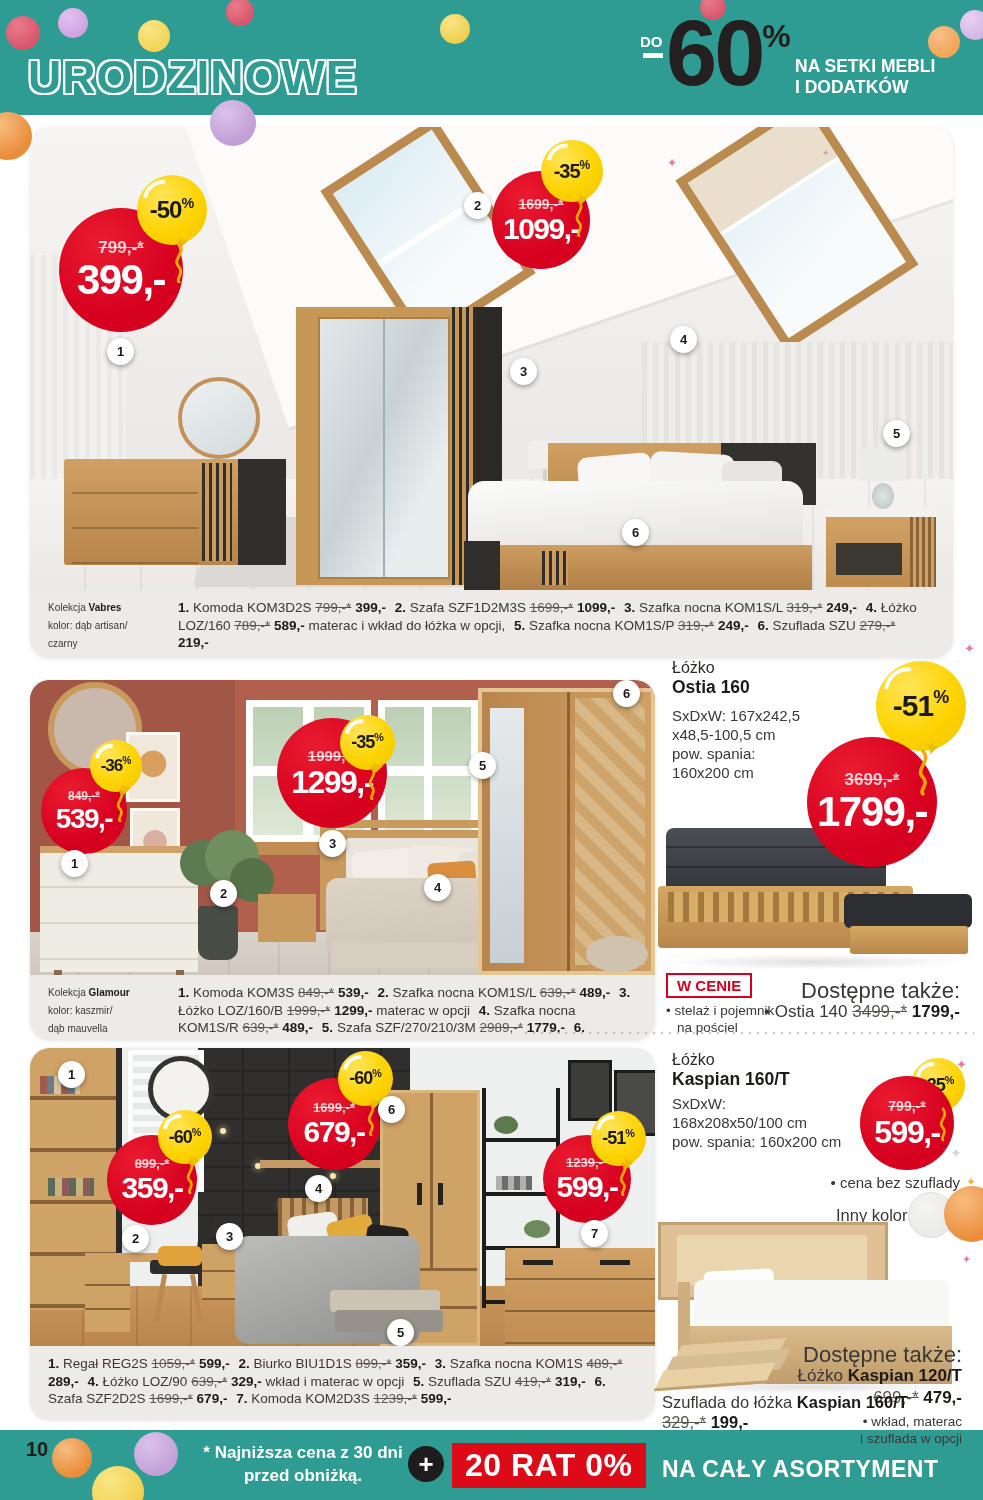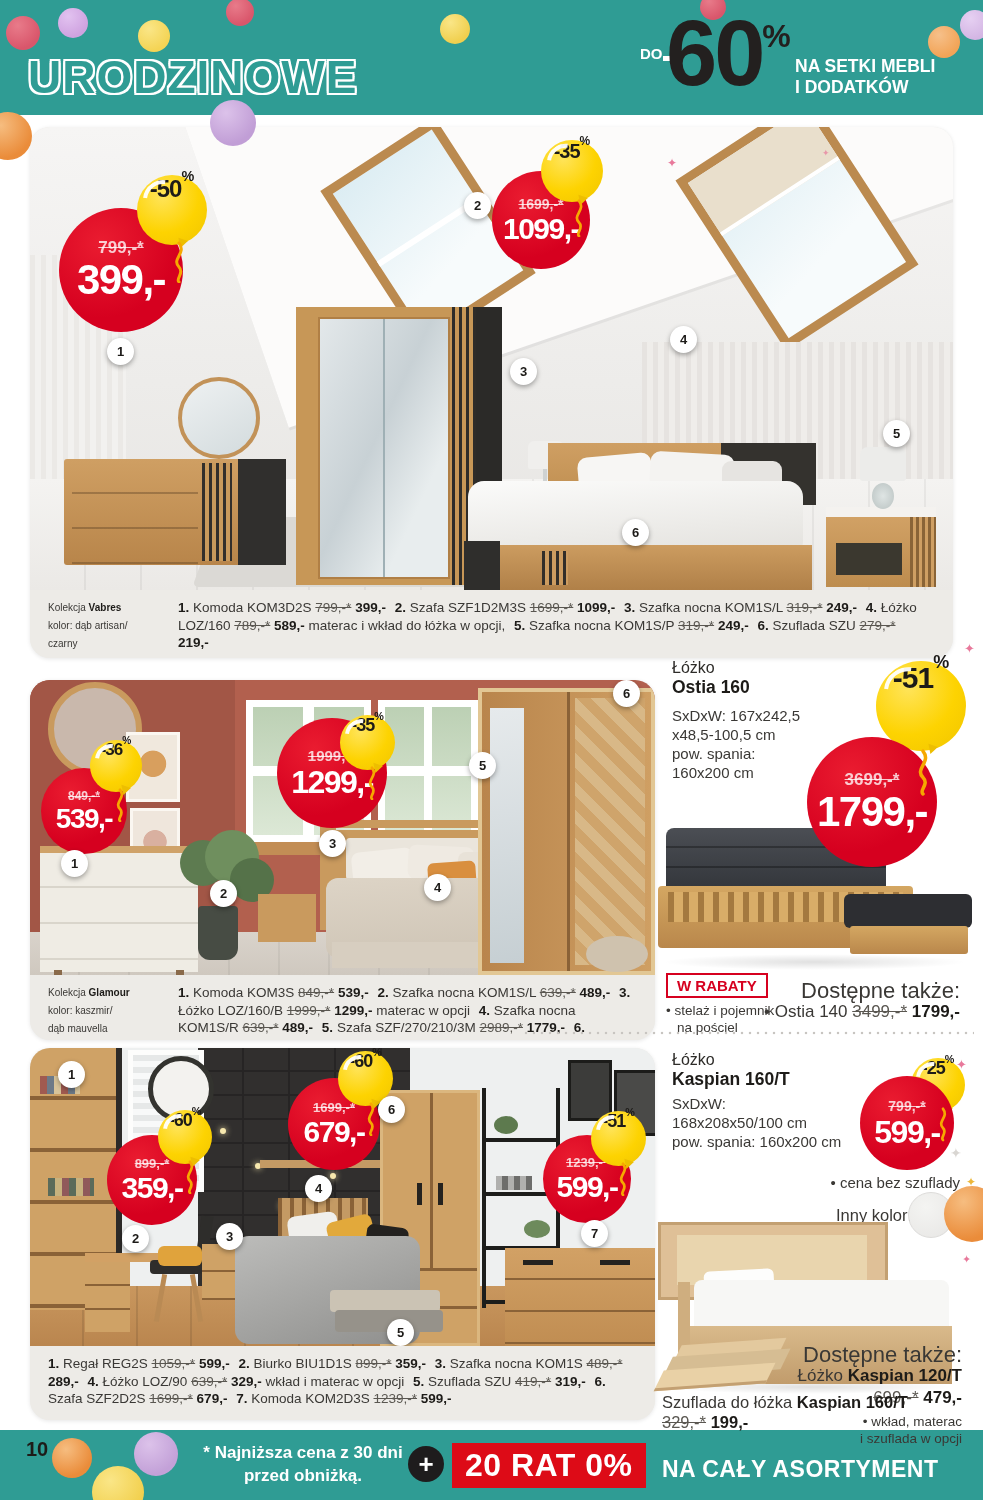--- a/index.html
+++ b/index.html
@@ -15,21 +15,21 @@
   .cap b{color:#1d1b18;font-weight:700}
   .cap .cr{flex:1}
   .cap s,.also s,.dl s{color:#5a5751}
   .ci{margin-right:5px}
   
   .bad{position:absolute;border-radius:50%;display:flex;flex-direction:column;align-items:center;justify-content:center;
        background:radial-gradient(circle at 34% 28%,#ea1c30 0,#d6001f 62%);z-index:5;line-height:1;text-align:center}
   .bad .o{text-decoration:line-through;color:rgba(255,255,255,.78);font-weight:700;font-size:var(--fo)}
   .bad .n{color:#fff;font-weight:800;letter-spacing:-1.5px;margin-top:3px;font-size:var(--fs)}
   
-  .bly{position:absolute;border-radius:50%;display:flex;justify-content:center;
+  .bly{position:absolute;border-radius:50%;display:flex;align-items:center;justify-content:center;
        background:radial-gradient(circle at 36% 30%,#ffe45a 0,#fdd301 55%,#f0c400 100%);color:#1d1b18;font-weight:800;z-index:6}
   .bly::before{content:"";position:absolute;left:9%;top:7%;width:46%;height:46%;border:4px solid transparent;
        border-top:4px solid rgba(255,255,255,.95);border-radius:50%;transform:rotate(-38deg)}
   .bly::after{content:"";position:absolute;bottom:-8px;left:56%;border:5px solid transparent;border-top:9px solid #edbe00;transform:rotate(18deg)}
   .bly .v{font-size:var(--fd);letter-spacing:-1px}
   .bly .pc{font-size:calc(var(--fd)*.6);position:relative;top:-.5em;font-weight:800}
   .bstr{position:absolute;z-index:7}
   
   .mk{position:absolute;width:27px;height:27px;border-radius:50%;background:#fff;color:#1d1b18;font-size:13px;font-weight:700;
       display:flex;align-items:center;justify-content:center;box-shadow:0 2px 5px rgba(0,0,0,.35);z-index:8}
@@ -73,21 +73,21 @@
 <div class="head">
   <div class="bal" style="left:6px;top:16px;width:34px;height:34px;background:radial-gradient(circle at 35% 28%,#e87b8a,#d9566b 70%)"></div>
   <div class="bal" style="left:58px;top:8px;width:30px;height:30px;background:radial-gradient(circle at 35% 28%,#e2c2f0,#cfa3e0 70%)"></div>
   <div class="bal" style="left:138px;top:20px;width:32px;height:32px;background:radial-gradient(circle at 35% 28%,#fae687,#f4d455 70%)"></div>
   <div class="bal" style="left:226px;top:-2px;width:28px;height:28px;background:radial-gradient(circle at 35% 28%,#e87b8a,#d9566b 70%)"></div>
   <div class="bal" style="left:440px;top:14px;width:30px;height:30px;background:radial-gradient(circle at 35% 28%,#fae687,#f0cf4e 70%)"></div>
   <div class="bal" style="left:700px;top:-6px;width:26px;height:26px;background:radial-gradient(circle at 35% 28%,#e87b8a,#d9566b 70%)"></div>
   <div class="bal" style="left:928px;top:26px;width:32px;height:32px;background:radial-gradient(circle at 35% 28%,#f6c08a,#f2a457 70%)"></div>
   <div class="bal" style="left:960px;top:10px;width:30px;height:30px;background:radial-gradient(circle at 35% 28%,#e6d0f2,#d4b6e4 70%)"></div>
   <div class="a outline-t" style="left:28px;top:50px">URODZINOWE</div>
-  <div class="a" style="left:640px;top:46px;display:flex;flex-direction:row;align-items:flex-end">
+  <div class="a" style="left:640px;top:34px;display:flex;flex-direction:column;align-items:flex-end">
     <span class="do">DO</span>
     <span class="dobar"></span>
   </div>
   <div class="a" style="left:666px;top:12px;display:flex">
     <span class="b60">60</span>
     <span class="b60p">%</span>
   </div>
   <div class="a hsub" style="left:795px;top:56px">
     <div>NA SETKI MEBLI</div>
     <div>I DODATKÓW</div>
@@ -296,21 +296,21 @@
 
 <div class="a" style="left:656px;top:828px;width:327px;height:146px;z-index:1">
   <div class="a" style="left:6px;top:126px;width:305px;height:16px;background:radial-gradient(ellipse at center,rgba(0,0,0,.12),transparent 70%)"></div>
   <div class="a" style="left:10px;top:0;width:220px;height:62px;background:repeating-linear-gradient(180deg,transparent 0 18px,rgba(0,0,0,.3) 18px 20px),linear-gradient(180deg,#4b4e54,#33363b);border-radius:8px 8px 0 0"></div>
   <div class="a" style="left:2px;top:58px;width:255px;height:62px;background:linear-gradient(180deg,#d4a762,#b9874b);border-radius:4px">
     <div class="a" style="left:10px;top:6px;width:235px;height:30px;background:repeating-linear-gradient(90deg,#a4793f 0 6px,#d9ad68 6px 15px)"></div>
   </div>
   <div class="a" style="left:188px;top:66px;width:128px;height:34px;background:#2d2e32;border-radius:6px"></div>
   <div class="a" style="left:194px;top:98px;width:118px;height:28px;background:linear-gradient(180deg,#d4a762,#b9874b);border-radius:3px"></div>
 </div>
-<div class="wc" style="left:666px;top:973px">W RABATY</div>
+<div class="wc" style="left:666px;top:973px">W CENIE</div>
 <div class="a blt" style="left:666px;top:1002px">
   <div><span>•</span> <span>stelaż i pojemnik</span></div>
   <div style="padding-left:11px">na pościel</div>
 </div>
 <div class="also" style="left:700px;top:980px;width:260px">
   <div class="h">Dostępne także:</div>
   <div class="ln">
     <span>•</span>
     <span>Ostia 140</span>
     <s>3499,-*</s>

